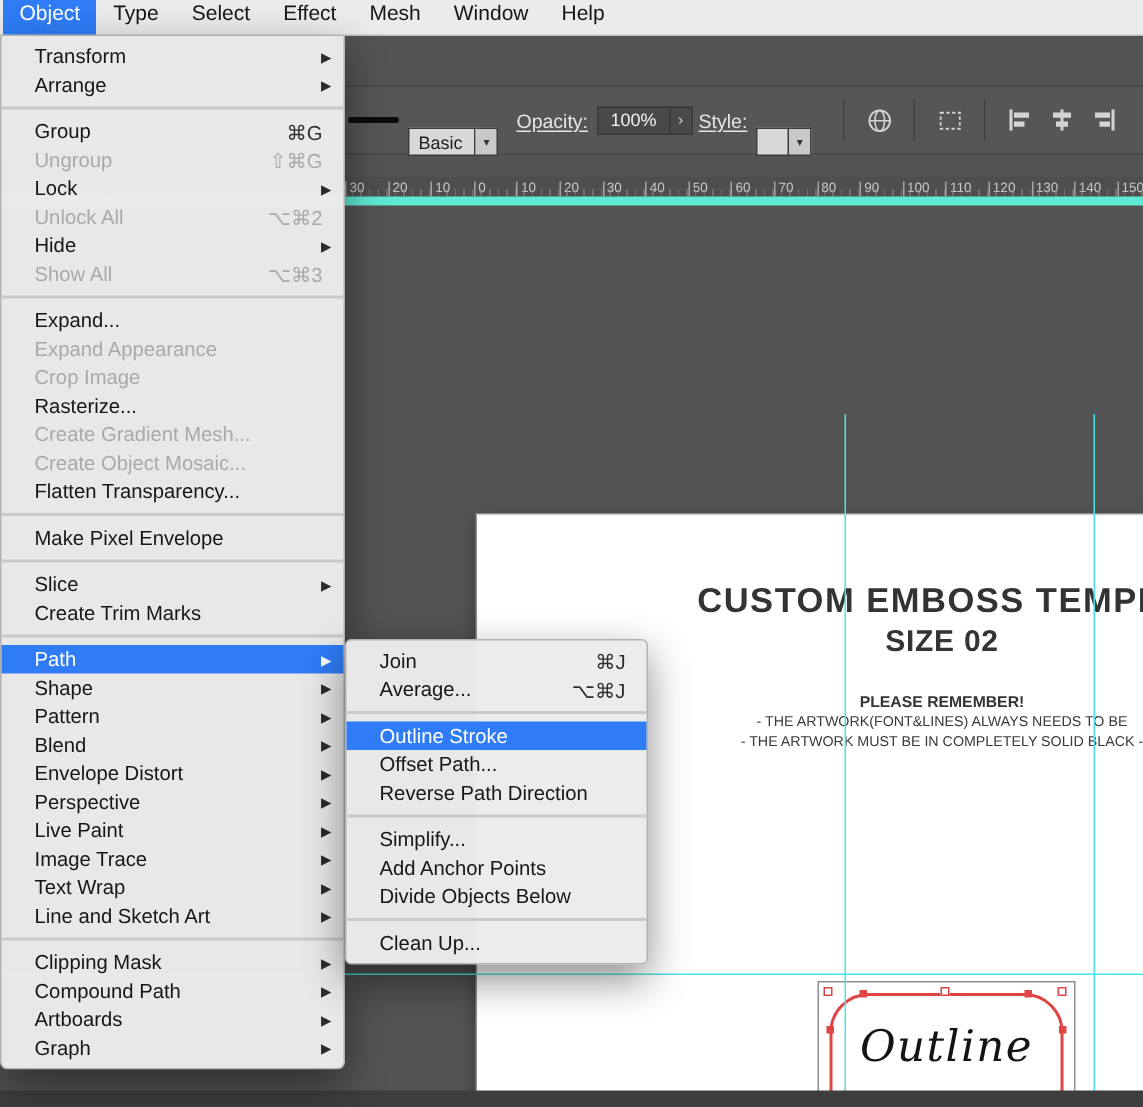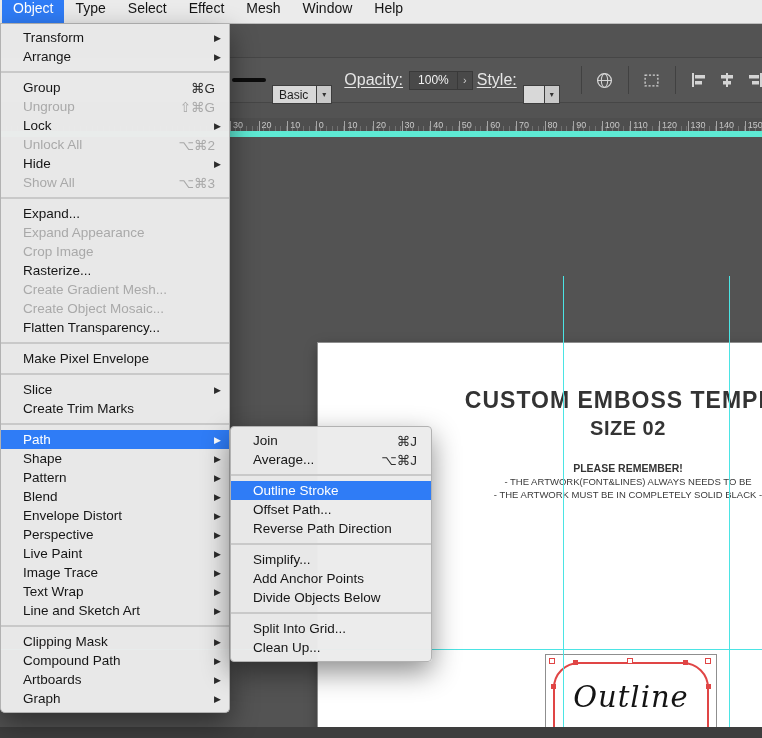--- a/index.html
+++ b/index.html
@@ -63,21 +63,21 @@
   .combo-text{
     background:#d8d8d8; border:1px solid #3d3d3d; color:#1d1d1d;
     font-size:12px; display:flex; align-items:center; padding:0 8px 0 6px; min-width:42px;
   }
   .combo-btn{
     width:15px; background:#c9c9c9; border:1px solid #3d3d3d; border-left:none;
     display:flex; align-items:center; justify-content:center;
     font-size:8px; color:#333;
   }
   .ctl-label{
-    font-size:16px; color:#e6e6e6; margin-right:6px; flex:0 0 auto;
+    font-size:13px; color:#e6e6e6; margin-right:6px; flex:0 0 auto;
     text-decoration:underline; text-underline-offset:2px;
   }
   .opacity-field{
     display:flex; align-items:stretch; height:19px; margin-right:4px; flex:0 0 auto;
     background:#494949; border:1px solid #393939;
   }
   .opacity-value{ padding:0 8px; font-size:12px; color:#f2f2f2; display:flex; align-items:center; min-width:44px; }
   .stepper{
     width:15px; display:flex; align-items:center; justify-content:center;
     border-left:1px solid #393939; color:#cdcdcd; font-size:11px;
@@ -479,20 +479,16 @@
     <div class="menu-item">
       <span class="label">Add Anchor Points</span>
 
     </div>
     <div class="menu-item">
       <span class="label">Divide Objects Below</span>
 
     </div>
     <div class="menu-sep"></div>
     <div class="menu-item">
-      <span class="label">Split Into Grid...</span>
-
-    </div>
-    <div class="menu-item">
       <span class="label">Clean Up...</span>
 
     </div>
   </div>
 
 </body></html>

